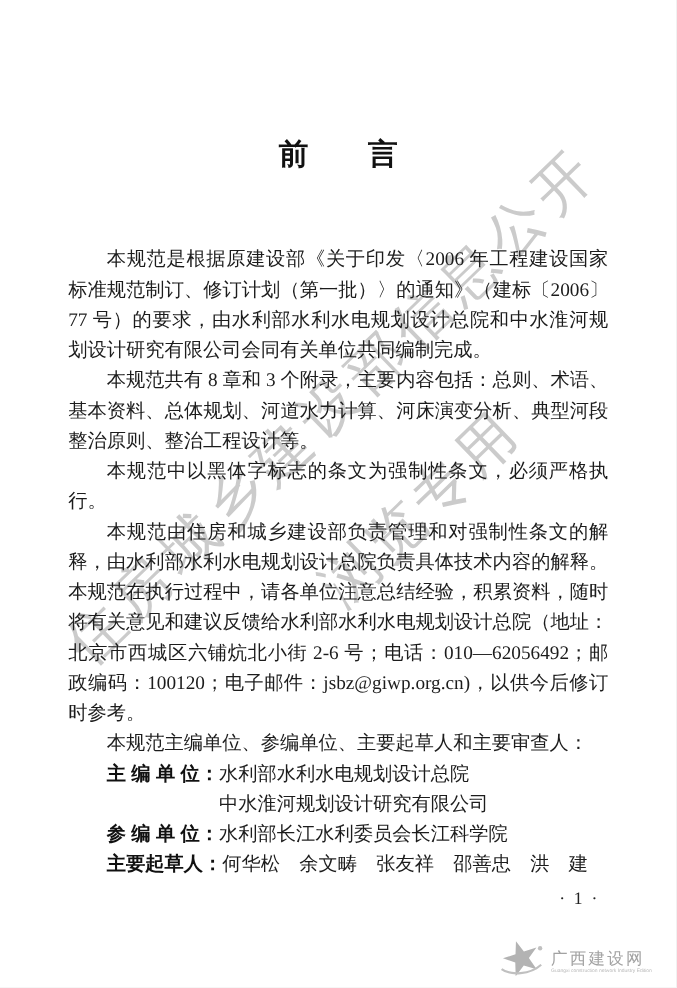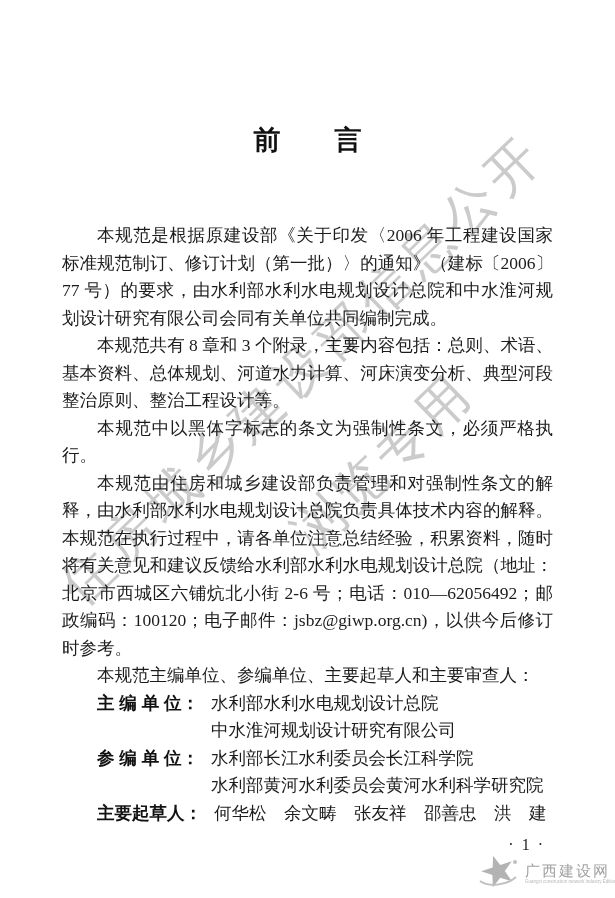--- a/index.html
+++ b/index.html
@@ -50,42 +50,42 @@
     color:#111;
   }
   .body {
     margin-top:66px;
     font-size:17.5px;
     line-height:27.5px;
     text-align:justify;
   }
   .body p { margin:0; text-indent:2em; }
   .credits { margin-left:35px; }
-  .credit-row { display:flex;gap:12px; }
+  .credit-row { display:flex; }
   .credit-label {
     flex:none;
     min-width:100px;
     font-family:"Liberation Sans","DejaVu Sans",sans-serif;
     font-weight:bold;
     white-space:nowrap;
     color:#111;
   }
   .credit-lines { flex:1; }
   .page-num {
     margin-top:9px;
     text-align:right;
     padding-right:8px;
     font-size:16px;
     letter-spacing:2px;
     color:#222;
   }
   
   .logo {
     position:absolute;
-    left:476px; top:853px;
+    left:452px; top:853px;
     z-index:2;
     display:flex;
     align-items:center;
     color:#a9a9a9;
   }
   .logo-star { flex:none; margin-right:5px; }
   .logo-text { display:flex; flex-direction:column; }
   .logo-name {
     font-family:"Liberation Serif","DejaVu Serif",serif;
     font-size:15px;
@@ -127,21 +127,20 @@
           <span class="credit-lines">
             <span style="display:block">水利部水利水电规划设计总院</span>
             <span style="display:block">中水淮河规划设计研究有限公司</span>
           </span>
         </div>
 
         <div class="credit-row">
           <span class="credit-label">参 编 单 位：</span>
           <span class="credit-lines">
             <span style="display:block">水利部长江水利委员会长江科学院</span>
-            <span style="display:block">水利部黄河水利委员会黄河水利科学研究院</span>
           </span>
         </div>
 
         <div class="credit-row">
           <span class="credit-label">主要起草人：</span>
           <span class="credit-lines">何华松　余文畴　张友祥　邵善忠　洪　建</span>
         </div>
 
       </div>
     </div>

